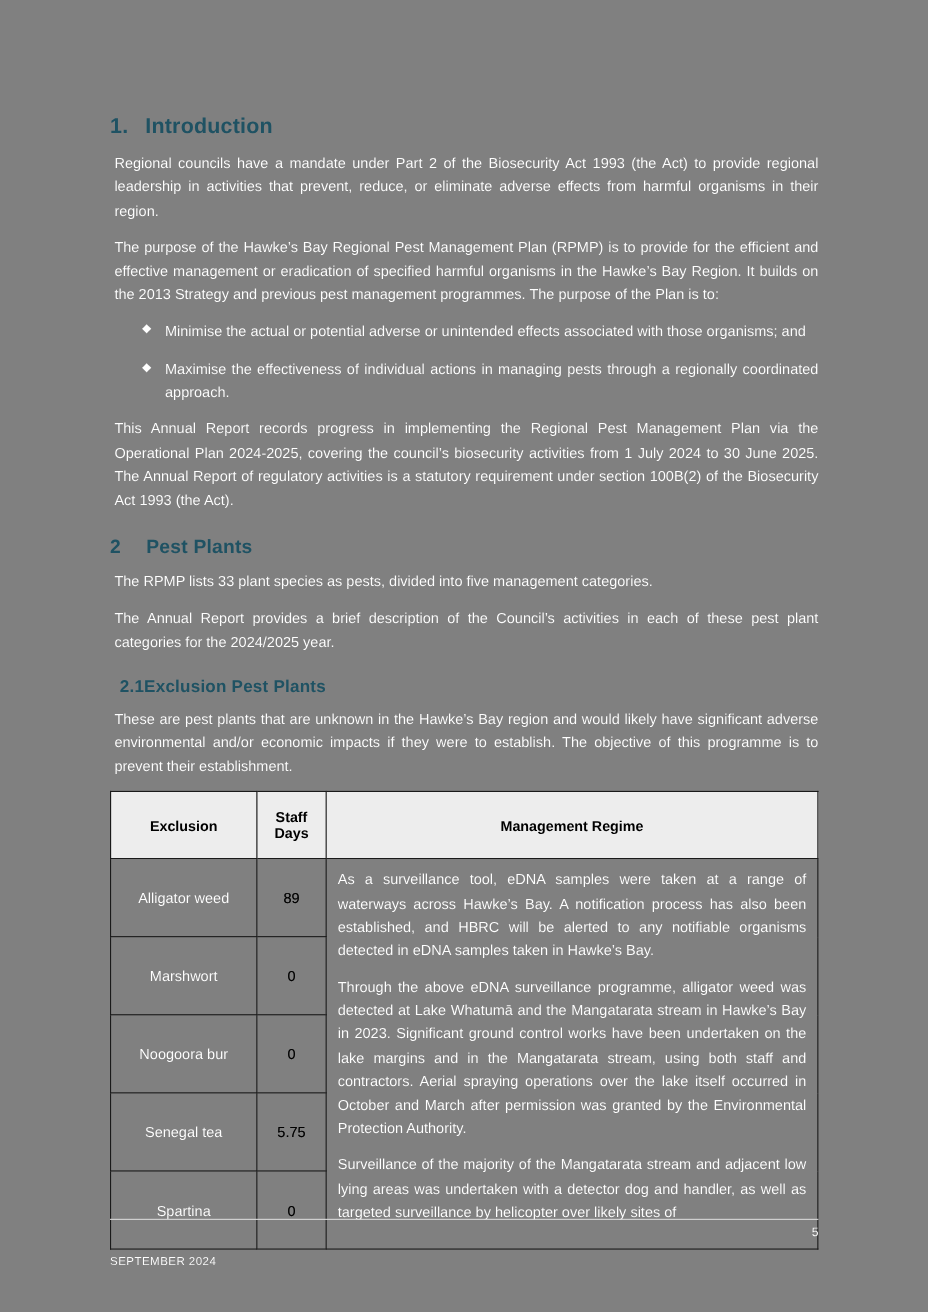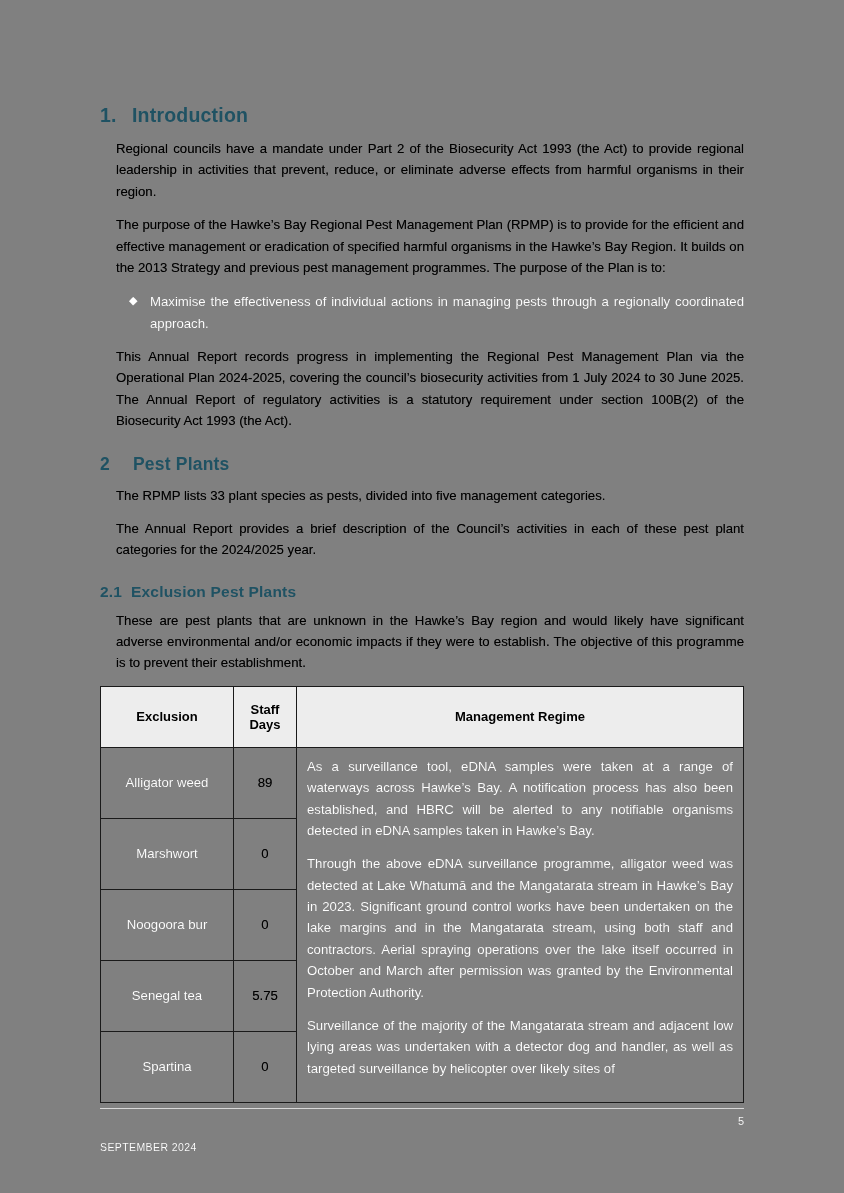--- a/index.html
+++ b/index.html
@@ -51,30 +51,31 @@
   .h2 .num { width: 33px; flex: none; }
 
   .h3 {
     color: #1f5263;
     font-size: 15.5px;
     font-weight: bold;
     letter-spacing: 0.2px;
     margin: 22px 0 9px 0;
     display: flex;
     align-items: baseline;
+    text-align: right;
   }
   .h3 .num { width: 31px; flex: none; }
 
   
   p.body {
-    color: #000000;
+    color: #ffffff;
     font-size: 13.2px;
     line-height: 1.62;
     text-align: justify;
-    margin: 0 0 12px 16px;
+    margin: 0 0 12px 4px;
     text-shadow: 0 0 0.4px rgba(0,0,0,0.45);
   }
   p.body:last-child { margin-bottom: 0; }
 
   .bullets {
     list-style: none;
     margin: 2px 0 12px 0;
     padding: 0;
   }
   .bullets li {
@@ -206,20 +207,21 @@
       <span class="num">1.</span>
       <span>Introduction</span>
     </h1>
 
     <p class="body">Regional councils have a mandate under Part 2 of the Biosecurity Act 1993 (the Act) to provide regional leadership in activities that prevent, reduce, or eliminate adverse effects from harmful organisms in their region.</p>
     <p class="body">The purpose of the Hawke’s Bay Regional Pest Management Plan (RPMP) is to provide for the efficient and effective management or eradication of specified harmful organisms in the Hawke’s Bay Region. It builds on the 2013 Strategy and previous pest management programmes. The purpose of the Plan is to:</p>
 
     <ul class="bullets">
       <li>
         <span class="bullet-mark">◆</span>
+        <span>Minimise the actual or potential adverse or unintended effects associated with those organisms; and</span>
       </li>
       <li>
         <span class="bullet-mark">◆</span>
         <span>Maximise the effectiveness of individual actions in managing pests through a regionally coordinated approach.</span>
       </li>
     </ul>
 
     <p class="body">This Annual Report records progress in implementing the Regional Pest Management Plan via the Operational Plan 2024-2025, covering the council’s biosecurity activities from 1 July 2024 to 30 June 2025. The Annual Report of regulatory activities is a statutory requirement under section 100B(2) of the Biosecurity Act 1993 (the Act).</p>
 
     <h2 class="h2">

